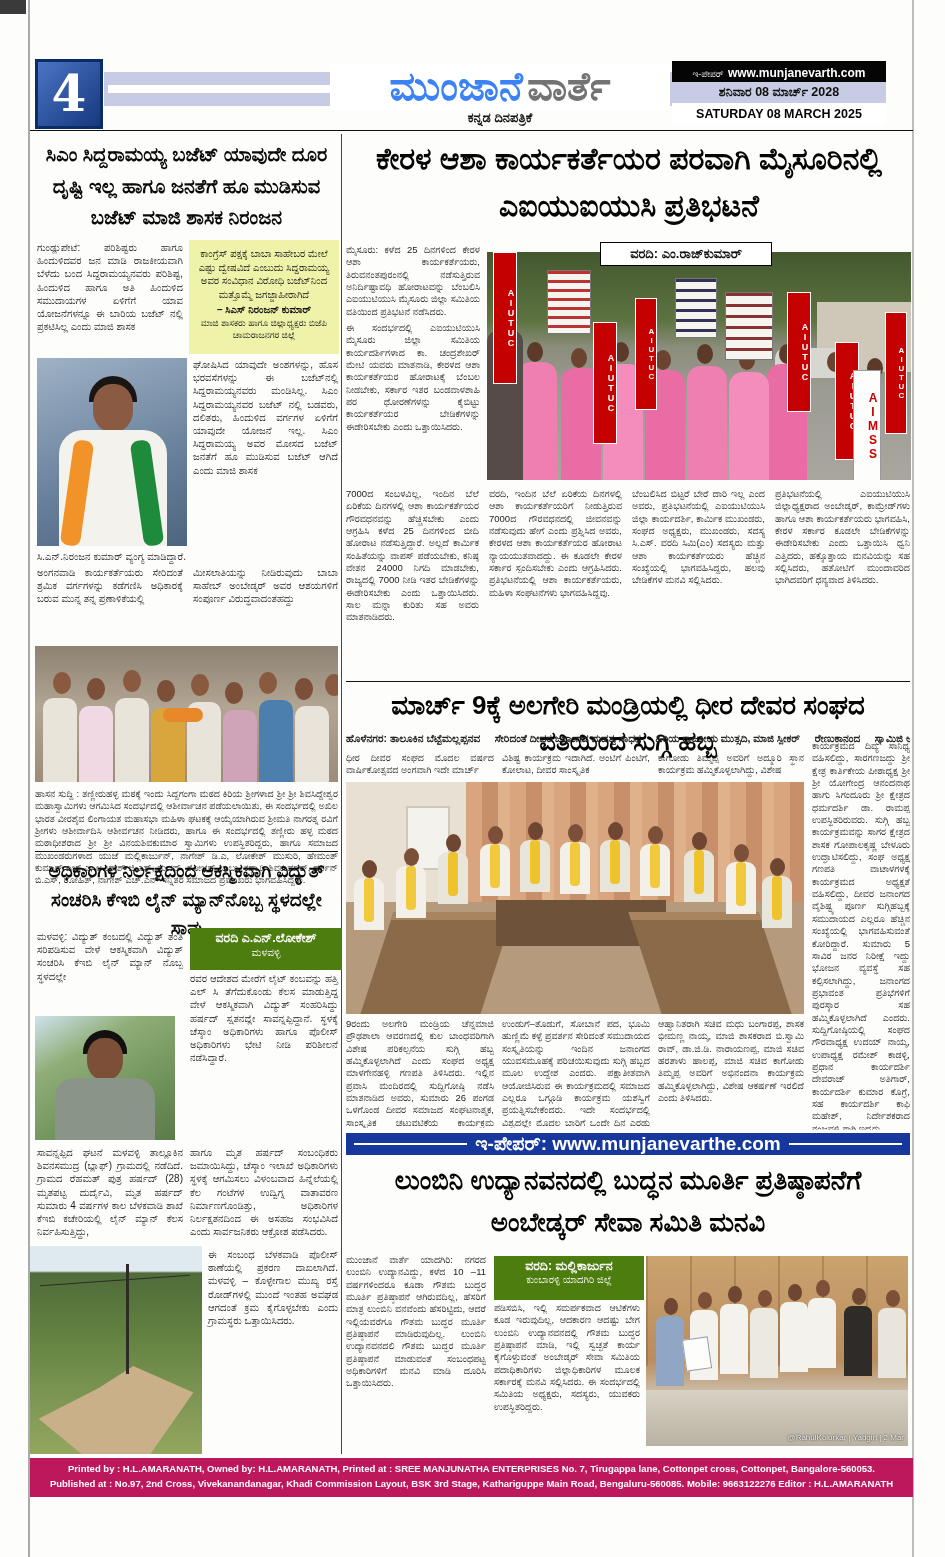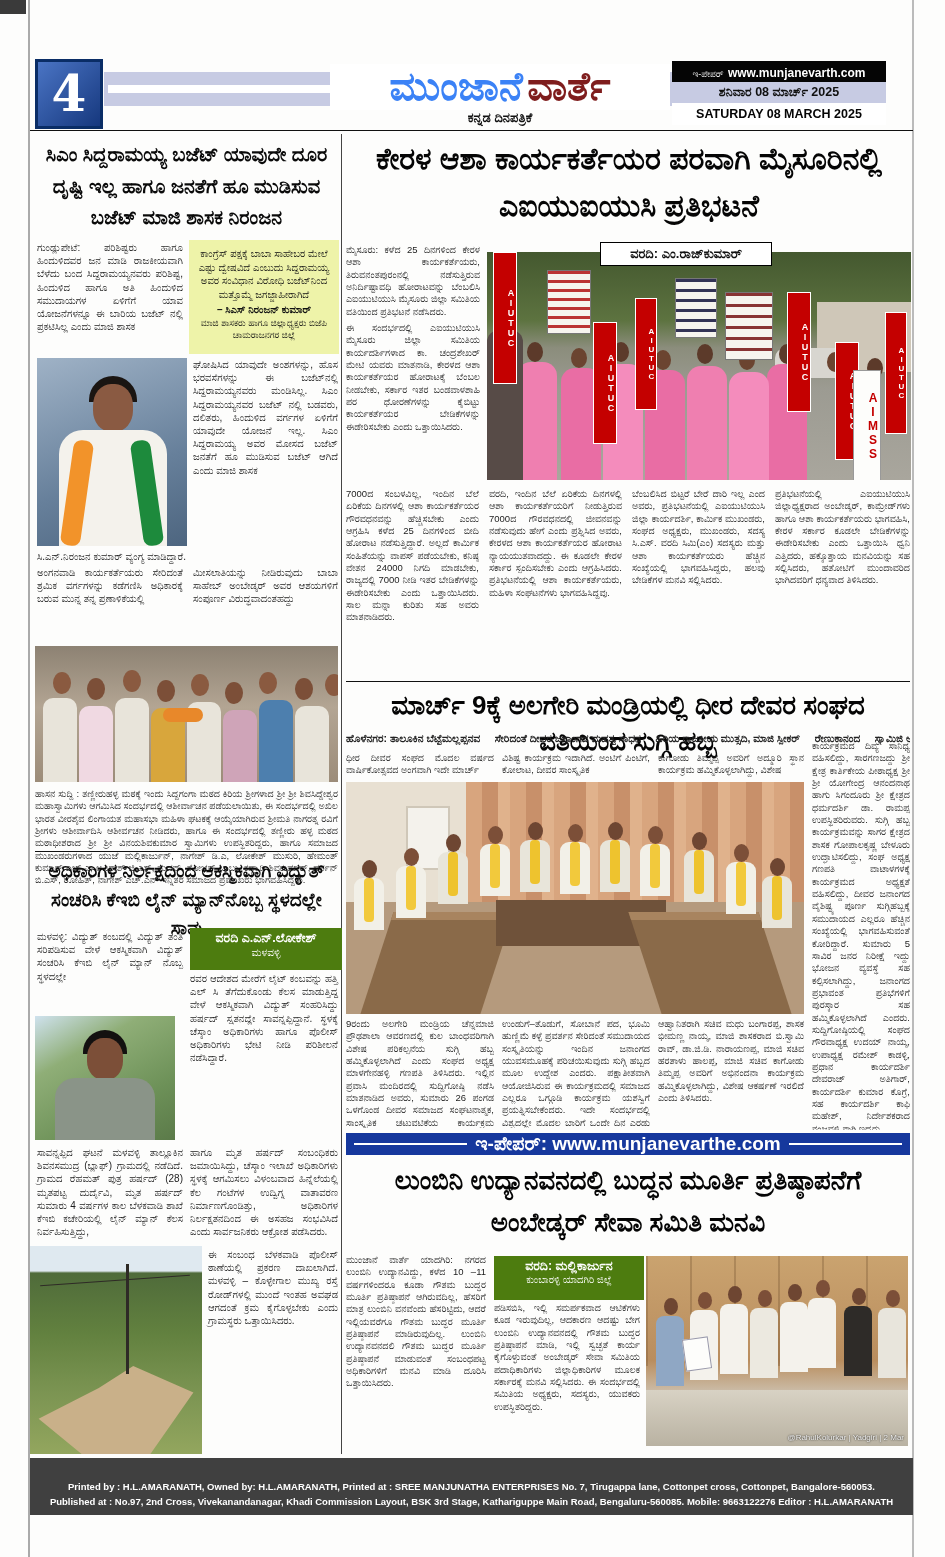--- a/index.html
+++ b/index.html
@@ -8,21 +8,21 @@
   .abs{position:absolute;}
   .b{font-weight:bold}.c{text-align:center}
   .body-txt{font-size:10px;line-height:1.32;text-align:justify;color:#1c1c1c;}
   .small-txt{font-size:9.5px;line-height:1.3;text-align:justify;color:#1c1c1c;}
   .rule{position:absolute;background:#111;}
   .ph{position:absolute;overflow:hidden;}
   .vtxt{writing-mode:vertical-rl;text-orientation:upright;}
   .byline-black{background:#4d7c0f;color:#fff;text-align:center;padding:3px 2px;}
   .quote-box{background:#eef3a9;padding:7px 8px;font-size:10px;line-height:1.35;}
   .wm{position:absolute;color:#eee;font-size:8px;text-shadow:0 0 2px #000;}
-  .footer{background:#404040;color:#fff;text-align:center;font-size:9.5px;line-height:1.6;font-weight:bold;padding-top:21px;}
+  .footer{background:#be185d;color:#fff;text-align:center;font-size:9.5px;line-height:1.6;font-weight:bold;padding-top:3px;}
   .head-dots{position:absolute;border-radius:50%;}
 </style>
 </head>
 <body>
 
 <div class="page">
 
   <div class="abs" style="left:28px;top:0;width:2px;height:1557px;background:#aaa;"></div>
   <div class="abs" style="left:912px;top:0;width:2px;height:1557px;background:#bbb;"></div>
   <div class="abs" style="left:0;top:0;width:26px;height:14px;background:#3a3a3a;"></div>
@@ -30,30 +30,30 @@
   <div class="abs" style="left:104px;top:72px;width:250px;height:34px;background:#c7cbe3;"></div>
   <div class="abs" style="left:108px;top:85px;width:240px;height:8px;background:#fff;"></div>
   <div class="abs" style="left:600px;top:72px;width:96px;height:34px;background:#c7cbe3;"></div>
 
   <div class="abs c" style="left:35px;top:59px;width:62px;height:64px;background:linear-gradient(135deg,#4a74c4,#16387e);border:3px solid #0a2d66;">
     <span style="font-family:'DejaVu Serif',serif;font-size:50px;font-weight:bold;color:#fff;line-height:64px;">4</span>
   </div>
 
   <div class="abs c" style="left:330px;top:64px;width:340px;height:46px;background:#fff;">
     <span style="font-size:40px;font-weight:bold;color:#3b82f6;">ಮುಂಜಾನೆ</span>
-    <span style="font-size:40px;font-weight:bold;color:#7f1d1d;">ವಾರ್ತೆ</span>
+    <span style="font-size:40px;font-weight:bold;color:#737373;">ವಾರ್ತೆ</span>
   </div>
   <div class="abs c b" style="left:330px;top:110px;width:340px;font-size:13px;color:#111;">ಕನ್ನಡ ದಿನಪತ್ರಿಕೆ</div>
 
   <div class="abs" style="left:672px;top:61px;width:214px;height:64px;">
     <div class="c" style="background:#050505;color:#fff;height:21px;line-height:21px;">
       <span style="font-size:9px;">ಇ-ಪೇಪರ್</span>
       <span style="font-size:12px;font-weight:bold;">www.munjanevarth.com</span>
     </div>
-    <div class="c b" style="background:#c7cbe3;height:21px;line-height:21px;font-size:12.5px;color:#101010;">ಶನಿವಾರ 08 ಮಾರ್ಚ್ 2025</div>
+    <div class="c b" style="background:#c7cbe3;height:21px;line-height:21px;font-size:12.5px;color:#101010;">ಶನಿವಾರ 08 ಮಾರ್ಚ್ 2028</div>
     <div class="c b" style="background:#fff;height:22px;line-height:22px;font-size:12.5px;color:#050505;">SATURDAY 08 MARCH 2025</div>
   </div>
 
   <div class="rule" style="left:30px;top:130px;width:883px;height:1px;"></div>
   <div class="rule" style="left:341px;top:134px;width:1px;height:1320px;background:#444;"></div>
 
   <div class="abs c b" style="left:35px;top:139px;width:303px;font-size:19.5px;line-height:1.62;color:#0a0a0a;">ಸಿಎಂ ಸಿದ್ದರಾಮಯ್ಯ ಬಜೆಟ್ ಯಾವುದೇ ದೂರ ದೃಷ್ಟಿ ಇಲ್ಲ ಹಾಗೂ ಜನತೆಗೆ ಹೂ ಮುಡಿಸುವ ಬಜೆಟ್ ಮಾಜಿ ಶಾಸಕ ನಿರಂಜನ</div>
 
   <div class="abs body-txt" style="left:37px;top:241px;width:146px;height:112px;">ಗುಂಡ್ಲುಪೇಟೆ: ಪರಿಶಿಷ್ಟರು ಹಾಗೂ ಹಿಂದುಳಿದವರ ಜನ ಮಾಡಿ ರಾಜಕೀಯವಾಗಿ ಬೆಳೆದು ಬಂದ ಸಿದ್ದರಾಮಯ್ಯನವರು ಪರಿಶಿಷ್ಟ, ಹಿಂದುಳಿದ ಹಾಗೂ ಅತಿ ಹಿಂದುಳಿದ ಸಮುದಾಯಗಳ ಏಳಿಗೆಗೆ ಯಾವ ಯೋಜನೆಗಳನ್ನೂ ಈ ಬಾರಿಯ ಬಜೆಟ್ ನಲ್ಲಿ ಪ್ರಕಟಿಸಿಲ್ಲ ಎಂದು ಮಾಜಿ ಶಾಸಕ</div>
 

